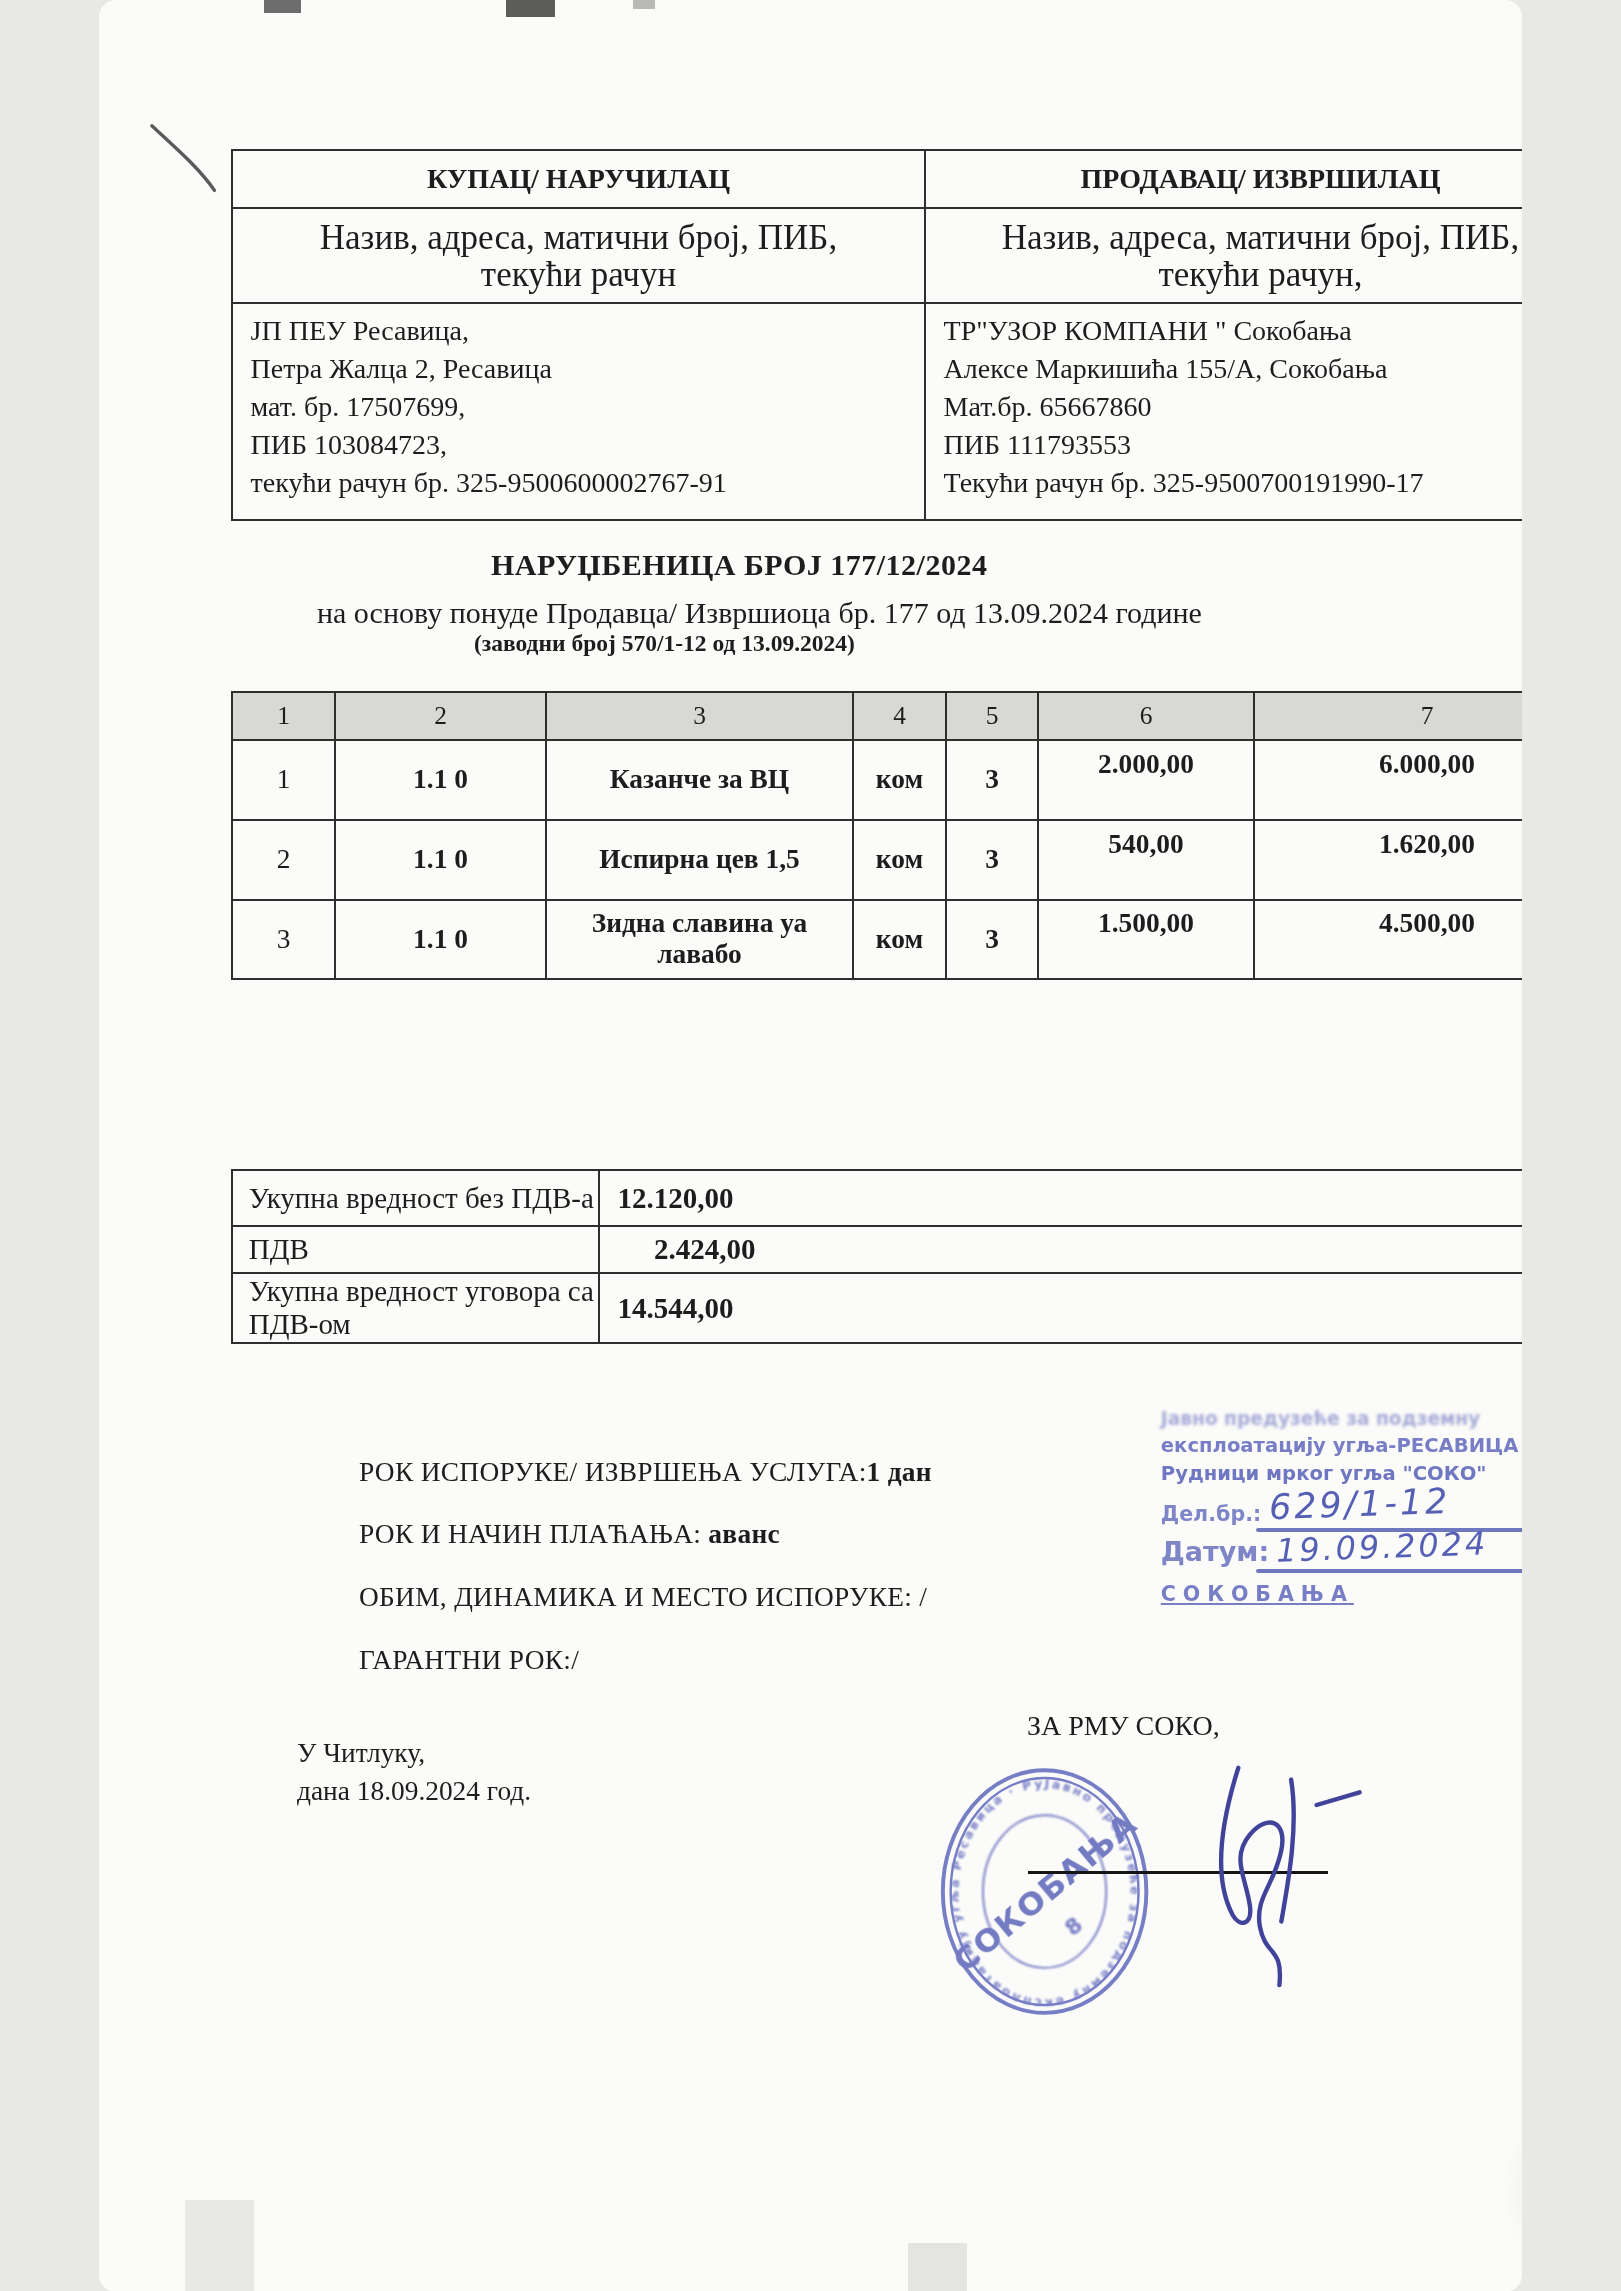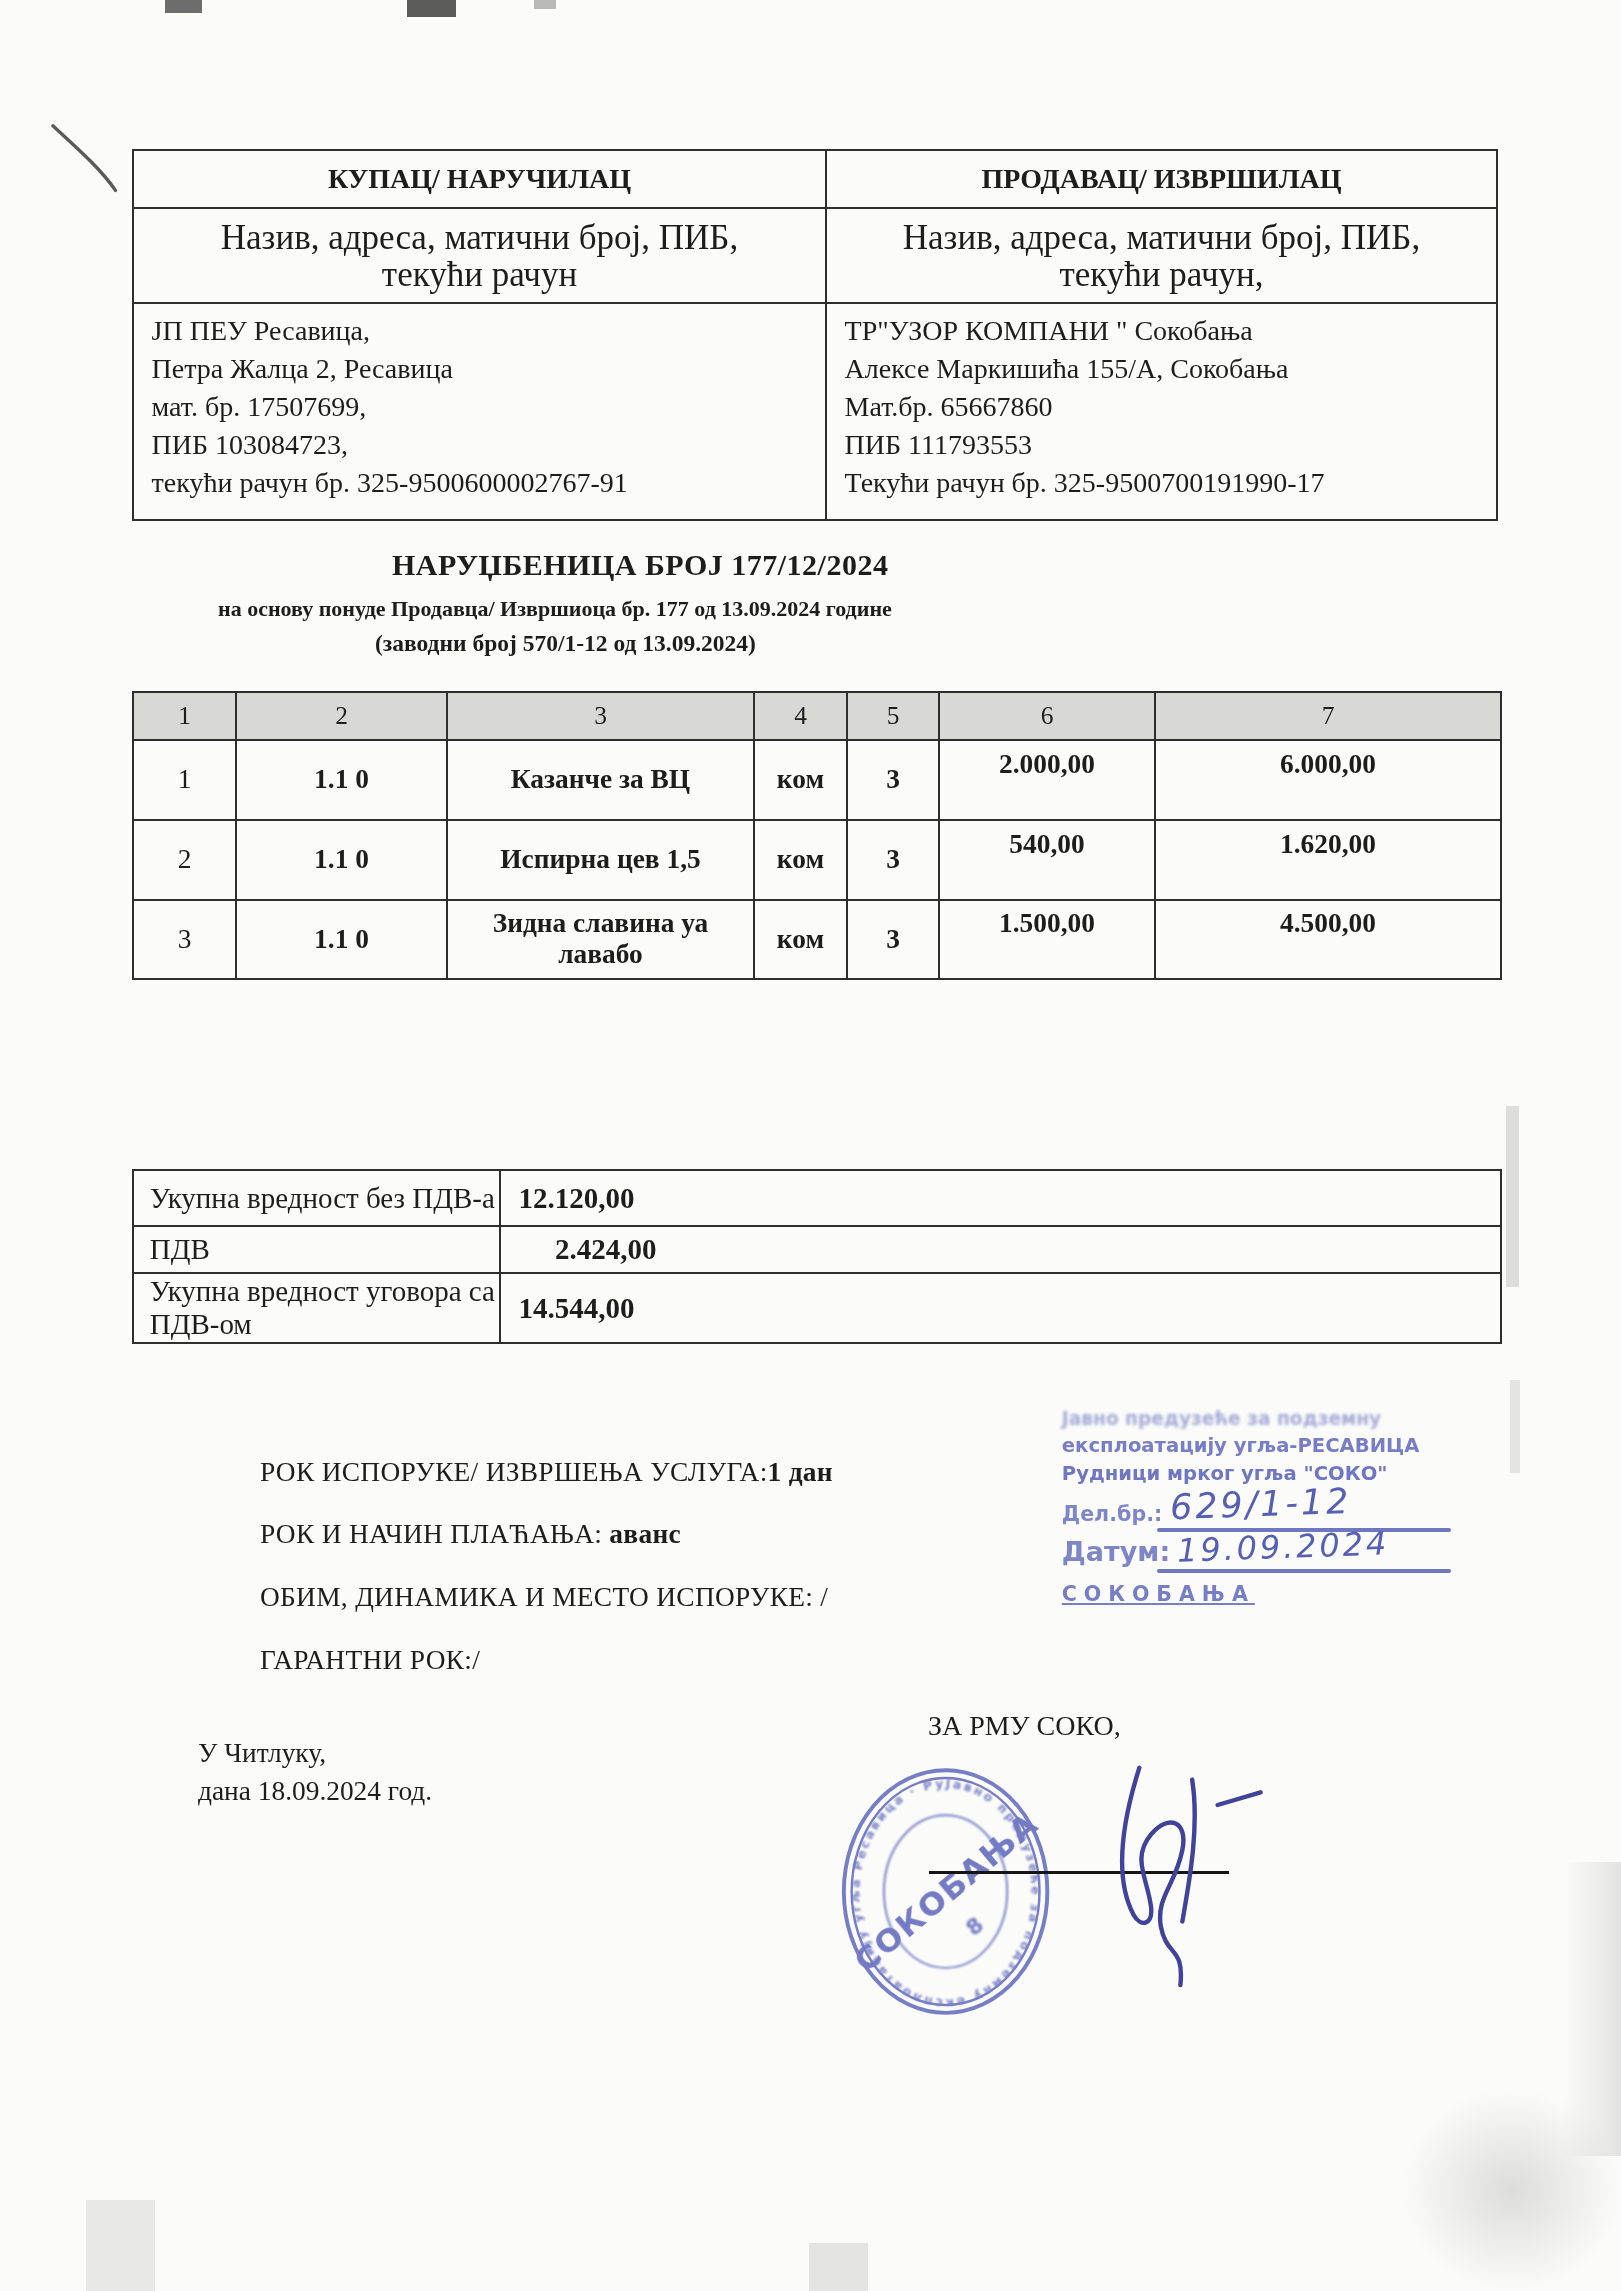--- a/index.html
+++ b/index.html
@@ -1,35 +1,35 @@
 <!DOCTYPE html>
 <html><head>
 <meta charset="utf-8">
 <style>
   html,body{margin:0;padding:0;background:#e8e8e6;}
   .page{
-    position:relative;width:1621px;height:2292px;margin:0 auto;
+    position:relative;width:1423px;height:2292px;margin:0 auto;
     background:#fbfbf9;overflow:hidden;
-    font-family:"Liberation Serif","DejaVu Serif",serif;color:#1d1d1d;
+    font-family:"Liberation Serif","DejaVu Serif",serif;color:#1d1d1d;border-radius:17px;
   }
   .abs{position:absolute;}
   .pre{white-space:pre-line;}
   table{border-collapse:collapse;table-layout:fixed;}
   td{border:2px solid #2e2e2e;overflow:hidden;}
 
   
   .parties{position:absolute;left:132px;top:149px;width:1364px;}
   .parties td{vertical-align:middle;}
   .parties .hdr{height:54px;text-align:center;font-weight:bold;font-size:28px;}
   .parties .sub{height:91px;text-align:center;font-size:35px;line-height:37px;margin-left:32px;}
   .parties .cnt{height:199px;vertical-align:top;font-size:28px;line-height:38px;padding:7.8px 5.9px 7.8px 17.6px;}
 
   
   .title-main{left:392px;top:548px;font-size:30px;font-weight:bold;letter-spacing:0.5px;}
-  .title-sub1{left:218px;top:596px;font-size:22px;font-weight:bold;}
+  .title-sub1{left:218px;top:596px;font-size:30px;font-weight:normal;}
   .title-sub2{left:375px;top:630px;font-size:23.5px;font-weight:bold;}
 
   
   .items{position:absolute;left:132px;top:691px;width:1367px;}
   .items td{text-align:center;font-size:27.4px;}
   .items tr.head td{height:131px;line-height:33px;vertical-align:middle;}
   .items tr.nums td{height:44px;background:#d8d8d4;font-size:25.5px;}
   .items tr.row td{height:69px;}
   .items .b{font-weight:bold;}
   .items tr.row td.price{vertical-align:top;padding-top:7.8px;}

